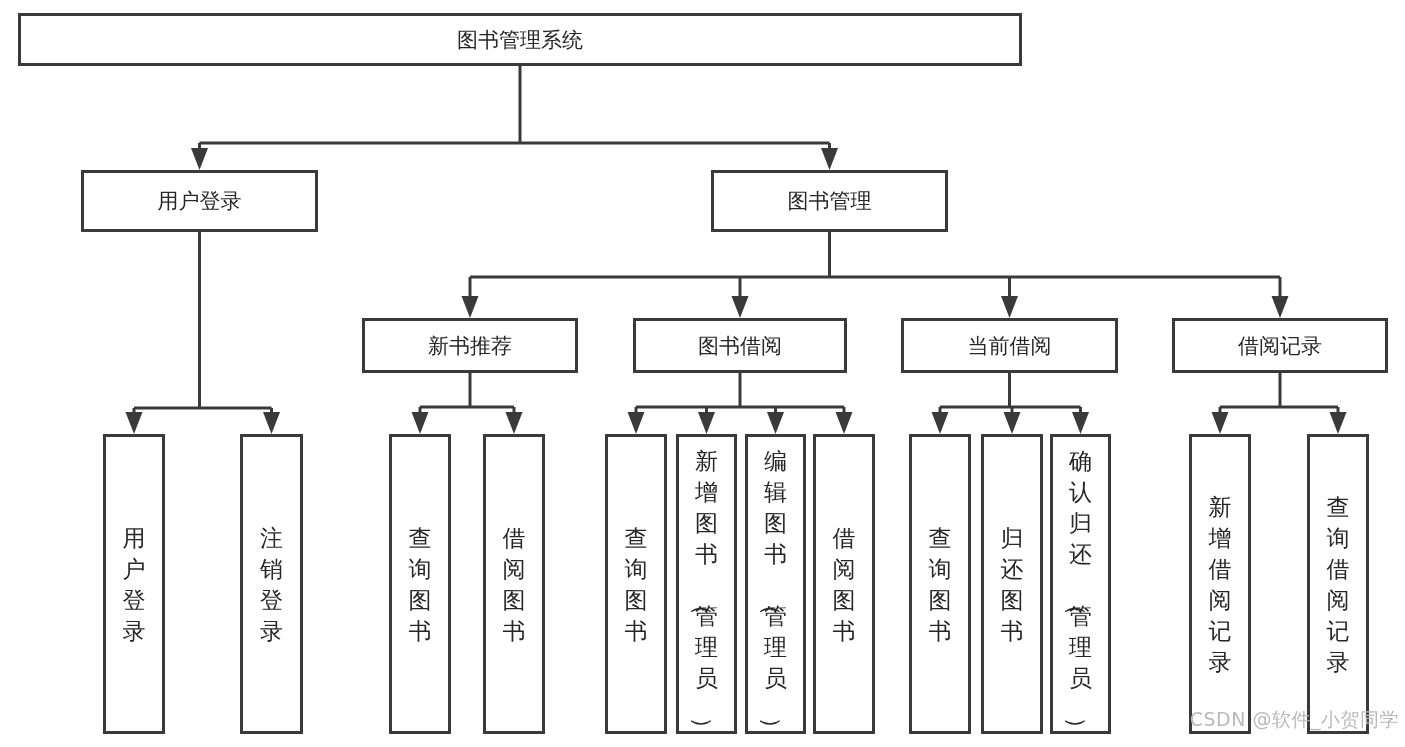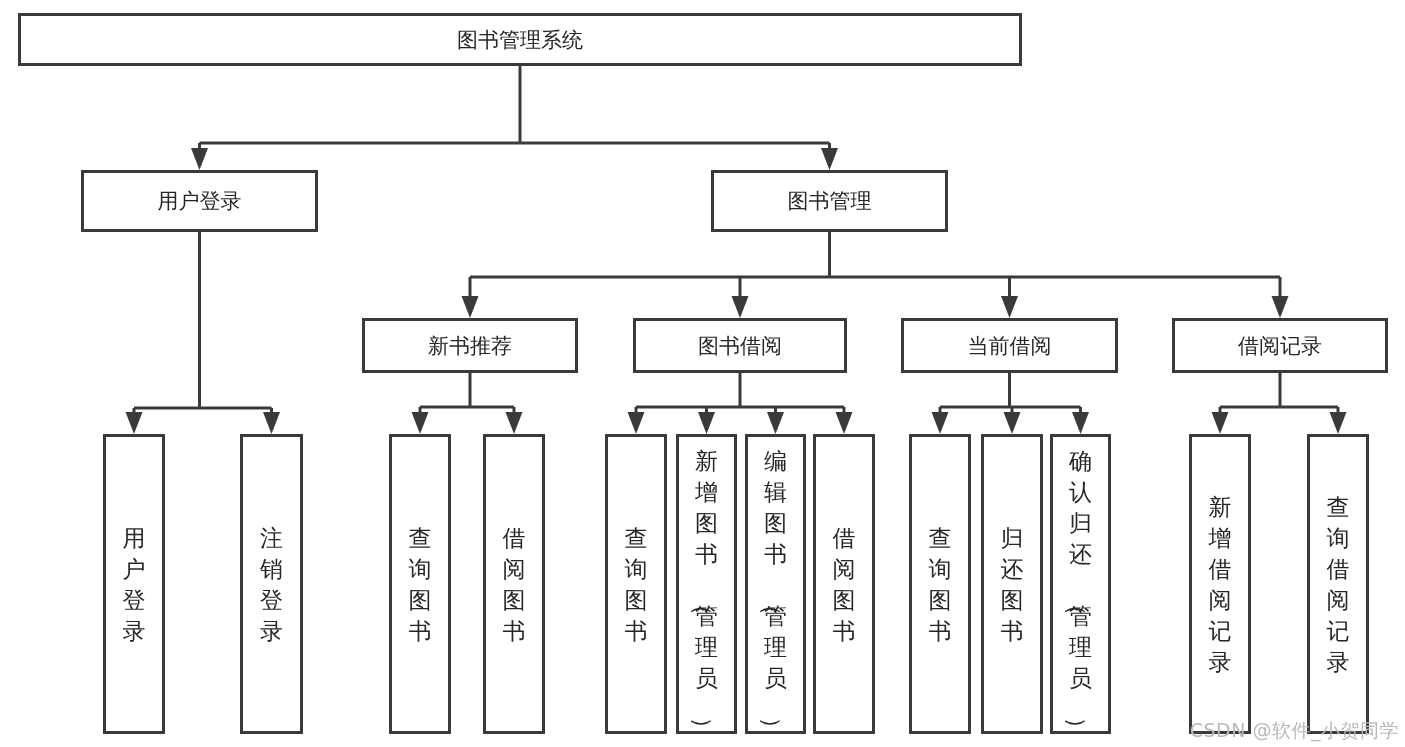--- a/index.html
+++ b/index.html
@@ -52,21 +52,21 @@
     fill: none;
     stroke-linecap: butt;
   }
   .arrow-head {
     fill: #3a3a3a;
     stroke: none;
   }
   .watermark-text {
     position: absolute;
     right: 6px;
-    bottom: 3px;
+    bottom: 14px;
     font-family: "DejaVu Sans", "Liberation Sans", sans-serif;
     font-size: 19px;
     color: #b9b9b9;
     white-space: nowrap;
     letter-spacing: 0.5px;
     user-select: none;
   }
 </style>
 </head>
 <body>

